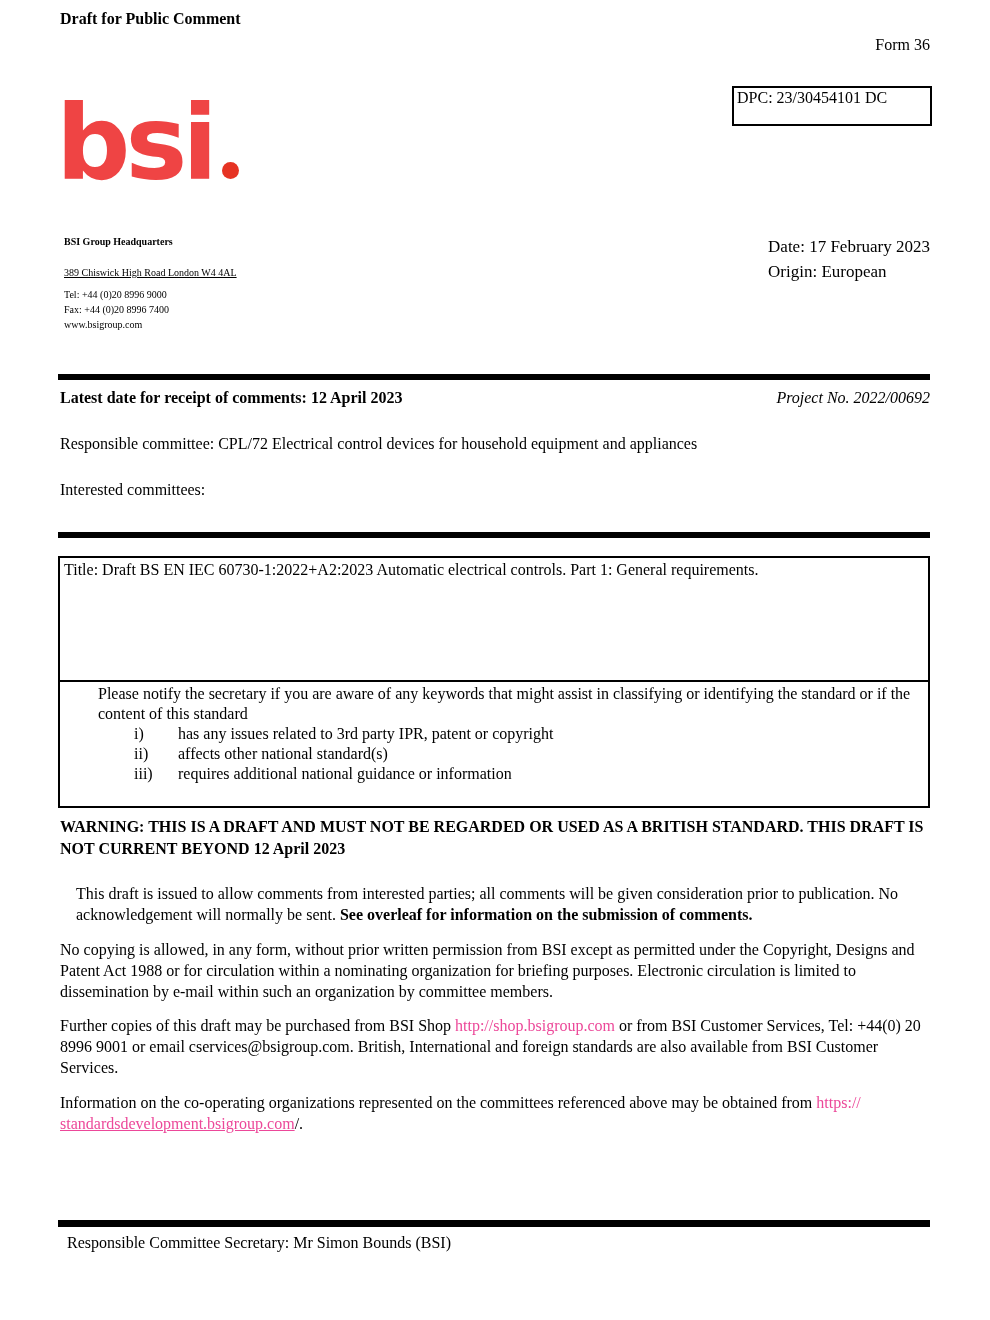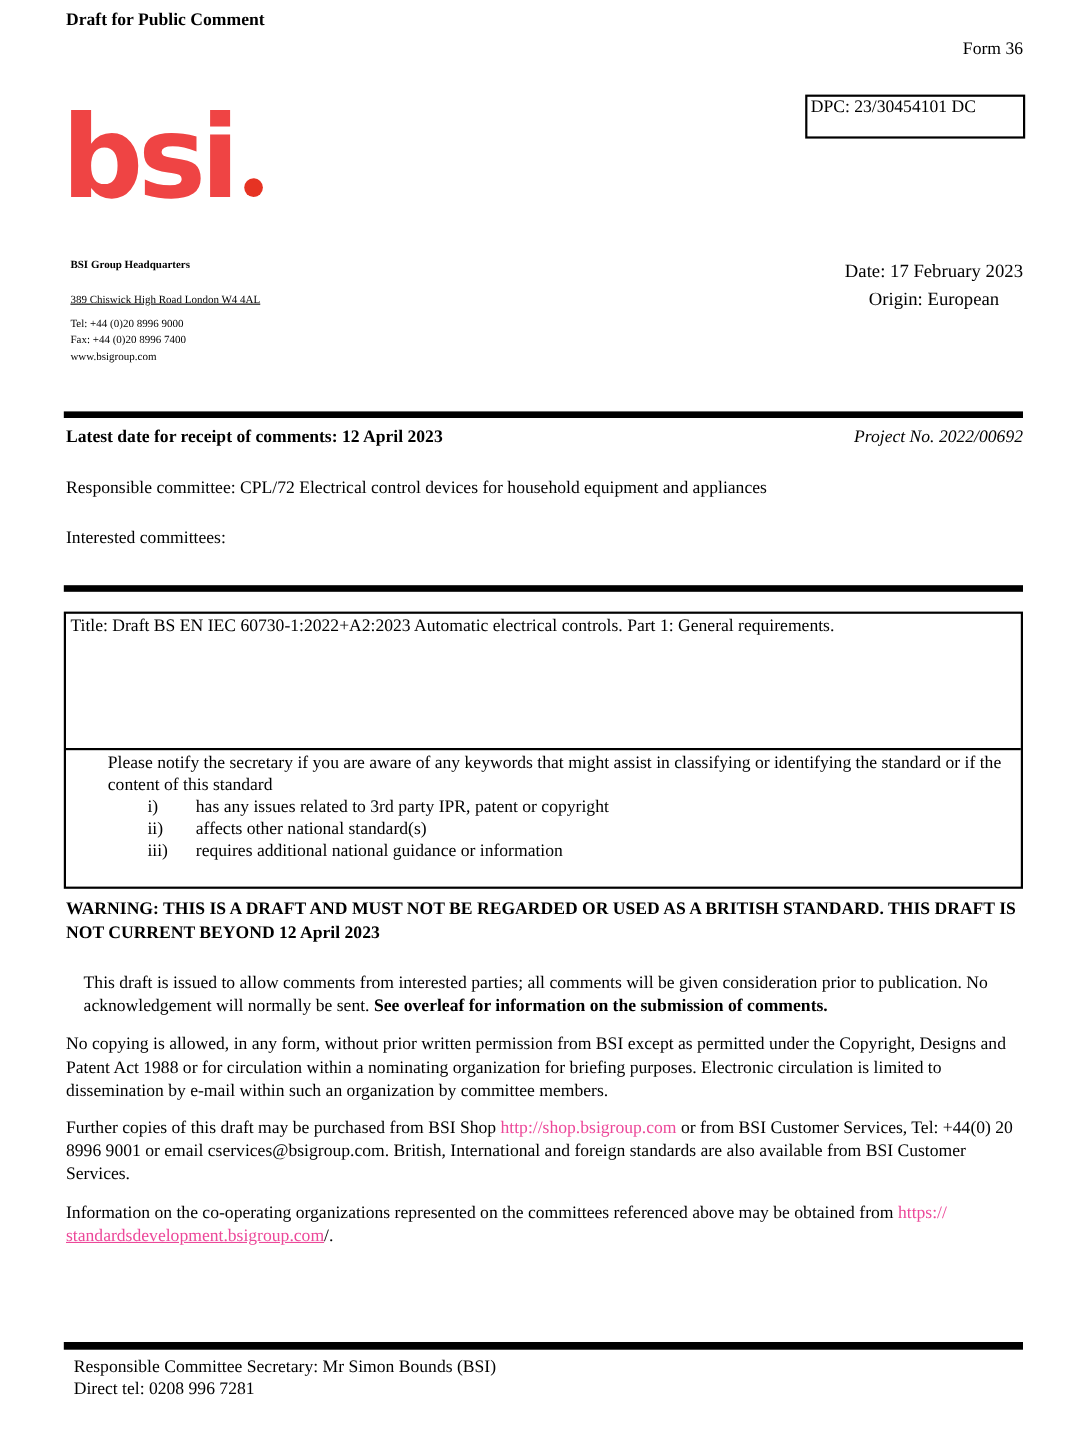--- a/index.html
+++ b/index.html
@@ -11,21 +11,21 @@
   .form-no  { position:absolute; right:60px; top:36px; font-size:16px; }
   .dpc-box  { position:absolute; left:732px; top:86px; width:190px; height:34px;
               border:2px solid #000; font-size:16px; padding:1px 3px; }
   .logo     { position:absolute; left:56px; top:66px; font-family:"DejaVu Sans", sans-serif;
               font-weight:bold; font-size:104px; letter-spacing:-5px; line-height:1.1; color:#ef4444;margin-top:20px; }
   .logo-dot { display:inline-block; width:17px; height:17px; border-radius:50%;
               background:#e63323; margin-left:9px; }
   .address  { position:absolute; left:64px; top:234px; font-size:10px; line-height:15px; }
   .addr-name   { font-weight:bold; margin-bottom:16px; }
   .addr-street { margin-bottom:7px;text-decoration:underline; }
-  .meta     { position:absolute; right:60px; top:234px; text-align:center; font-size:17px; line-height:25px; }
+  .meta     { position:absolute; right:60px; top:234px; text-align:left; font-size:17px; line-height:25px; }
   .bar      { position:absolute; left:58px; width:872px; height:6px; background:#000; }
   .bar1 { top:374px; } .bar2 { top:532px; } .bar3 { top:1220px; height:7px; }
   .row-latest { position:absolute; left:60px; top:389px; width:870px; font-size:16px; }
   .row-latest .latest { font-weight:bold; }
   .row-latest .project { float:right; font-weight:normal;font-style:italic; }
   .resp       { position:absolute; left:60px; top:435px; width:870px; font-size:16px; }
   .interested { position:absolute; left:60px; top:481px; width:870px; font-size:16px; }
   .title-box  { position:absolute; left:58px; top:556px; width:868px; border:2px solid #000; font-size:16px; }
   .title-section   { height:118px; border-bottom:2px solid #000; padding:2px 4px; line-height:20px; }
   .keywords-section{ padding:2px 4px 22px 2px; line-height:20px;margin-left:36px; }
@@ -104,16 +104,15 @@
   <p class="para p2">No copying is allowed, in any form, without prior written permission from BSI except as permitted under the Copyright, Designs and Patent Act 1988 or for circulation within a nominating organization for briefing purposes. Electronic circulation is limited to dissemination by e-mail within such an organization by committee members.</p>
 
   <p class="para p3"><span>Further copies of this draft may be purchased from BSI Shop </span><a class="link">http://shop.bsigroup.com</a><span> or from BSI Customer Services, Tel: +44(0) 20 8996 9001 or email cservices@bsigroup.com. British, International and foreign standards are also available from BSI Customer Services.</span></p>
 
   <p class="para p4"><span>Information on the co-operating organizations represented on the committees referenced above may be obtained from </span><a class="link">https://</a><br><a class="link underlined">standardsdevelopment.bsigroup.com</a><span>/.</span></p>
 
   <div class="bar bar3"></div>
 
   <div class="footer">
     <div>Responsible Committee Secretary: Mr Simon Bounds (BSI)</div>
-    <div>Direct tel: 0208 996 7281</div>
   </div>
 
 </div>
 
 </body></html>

